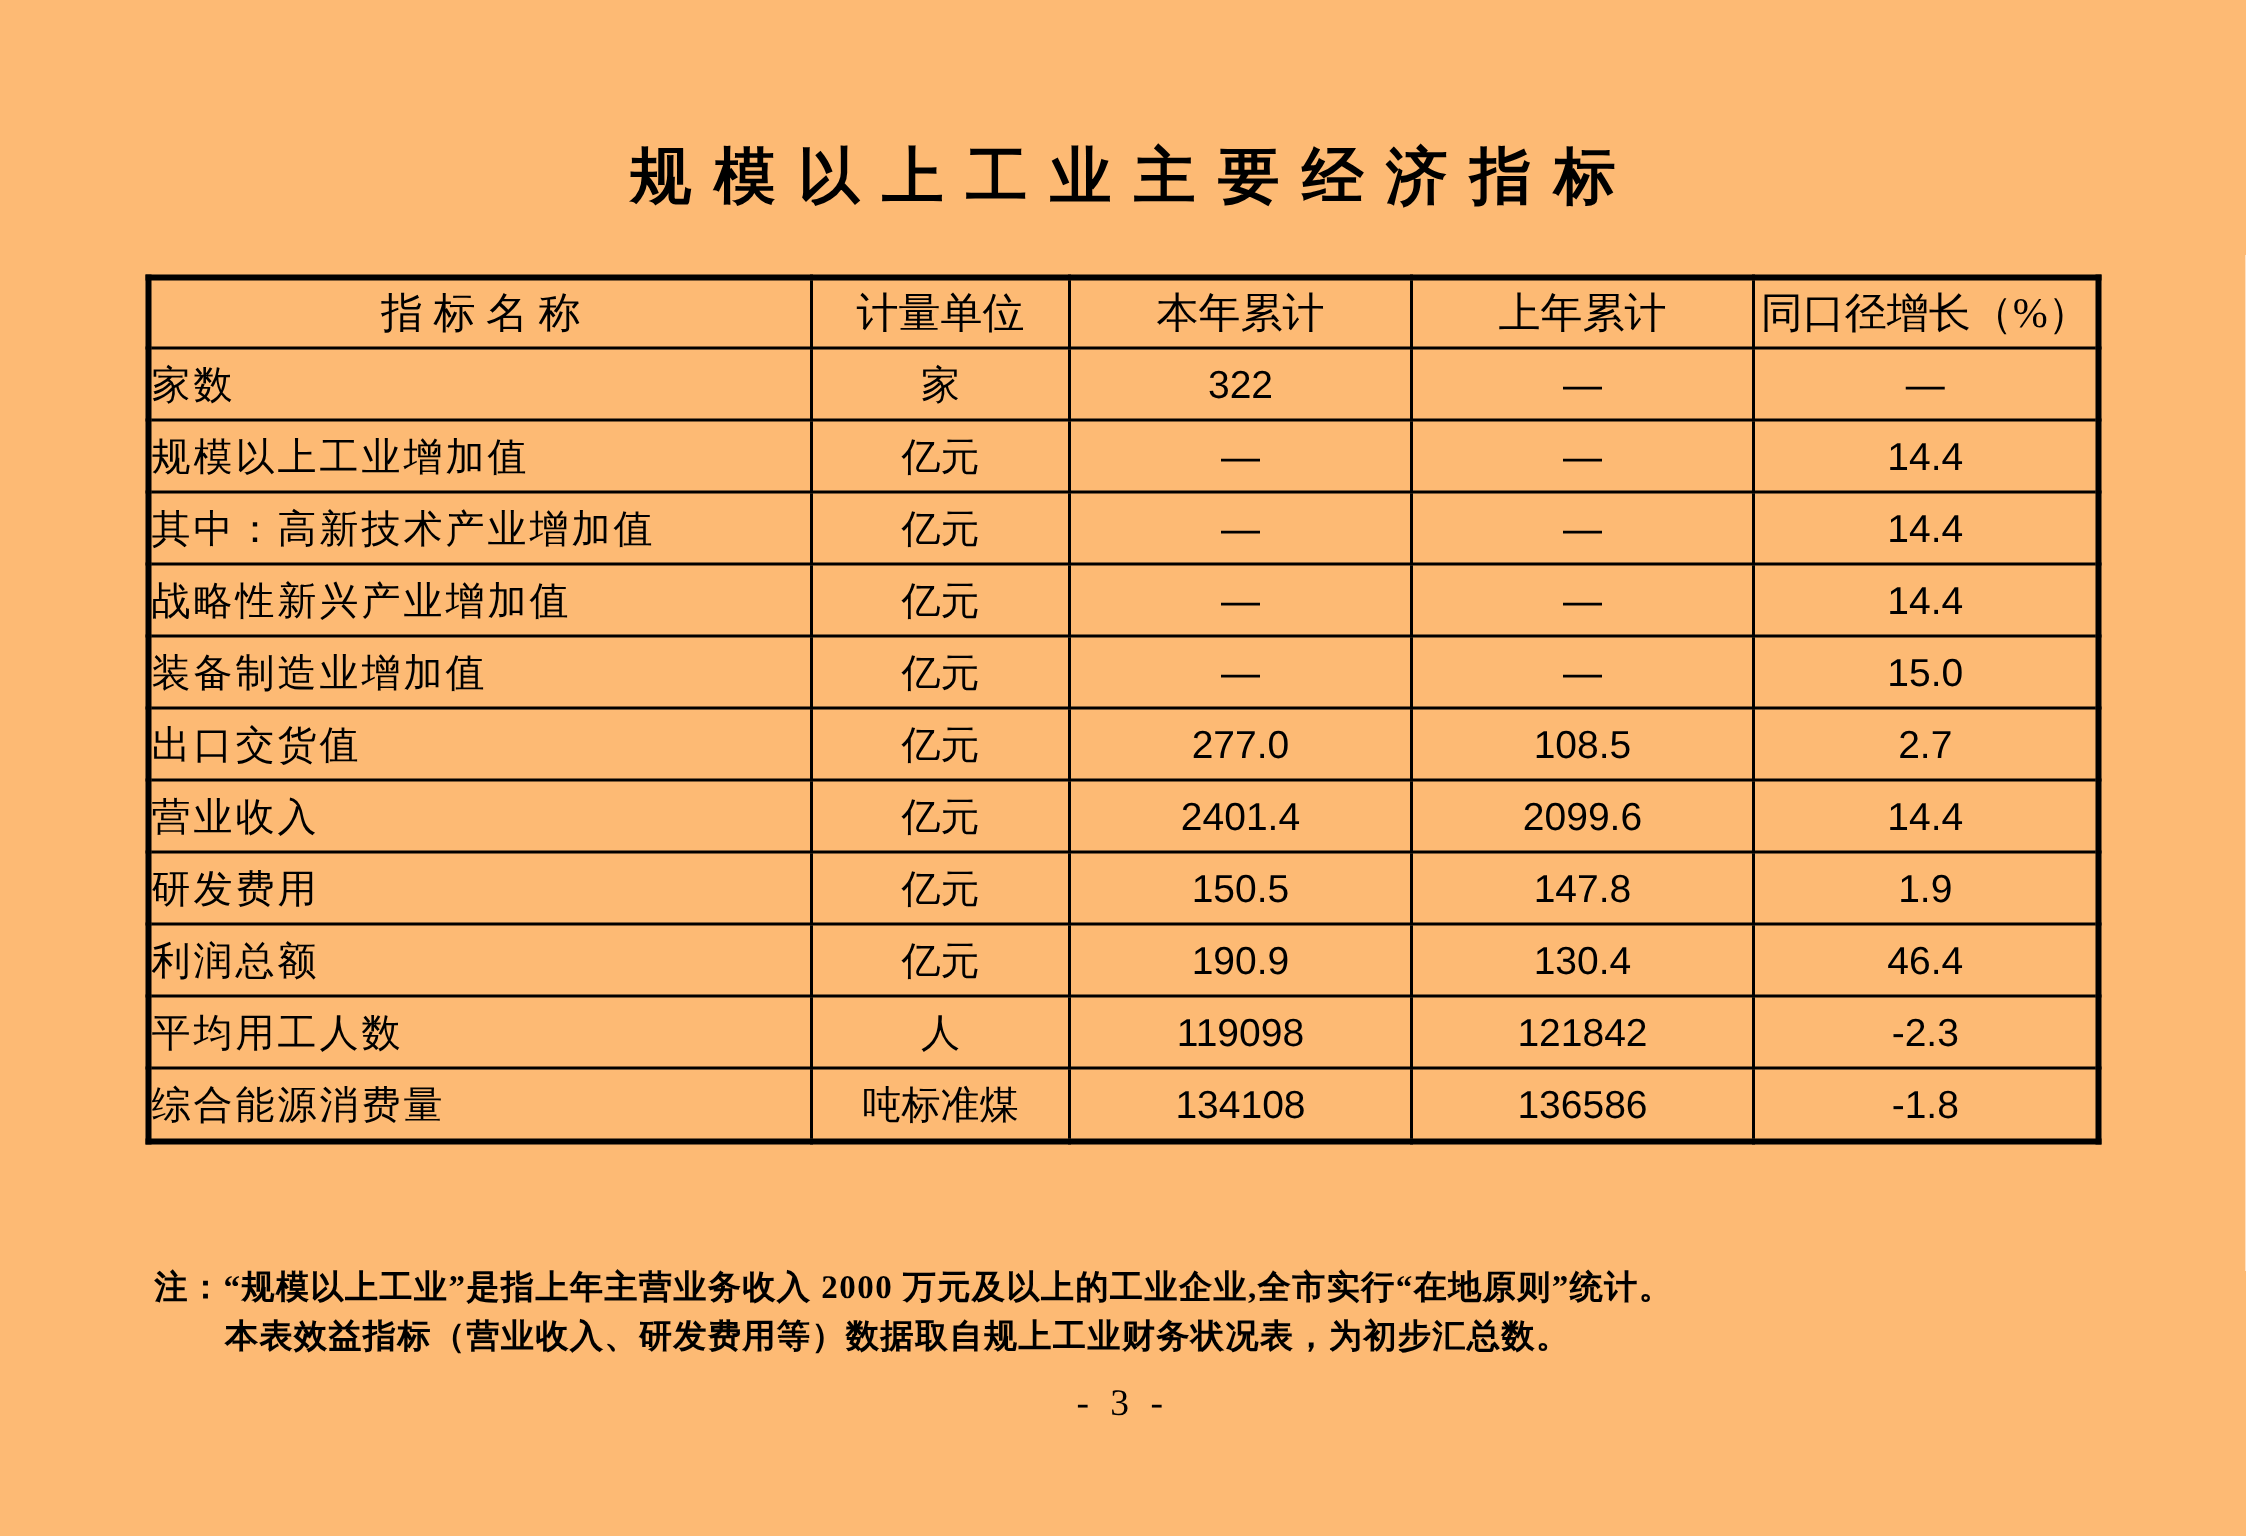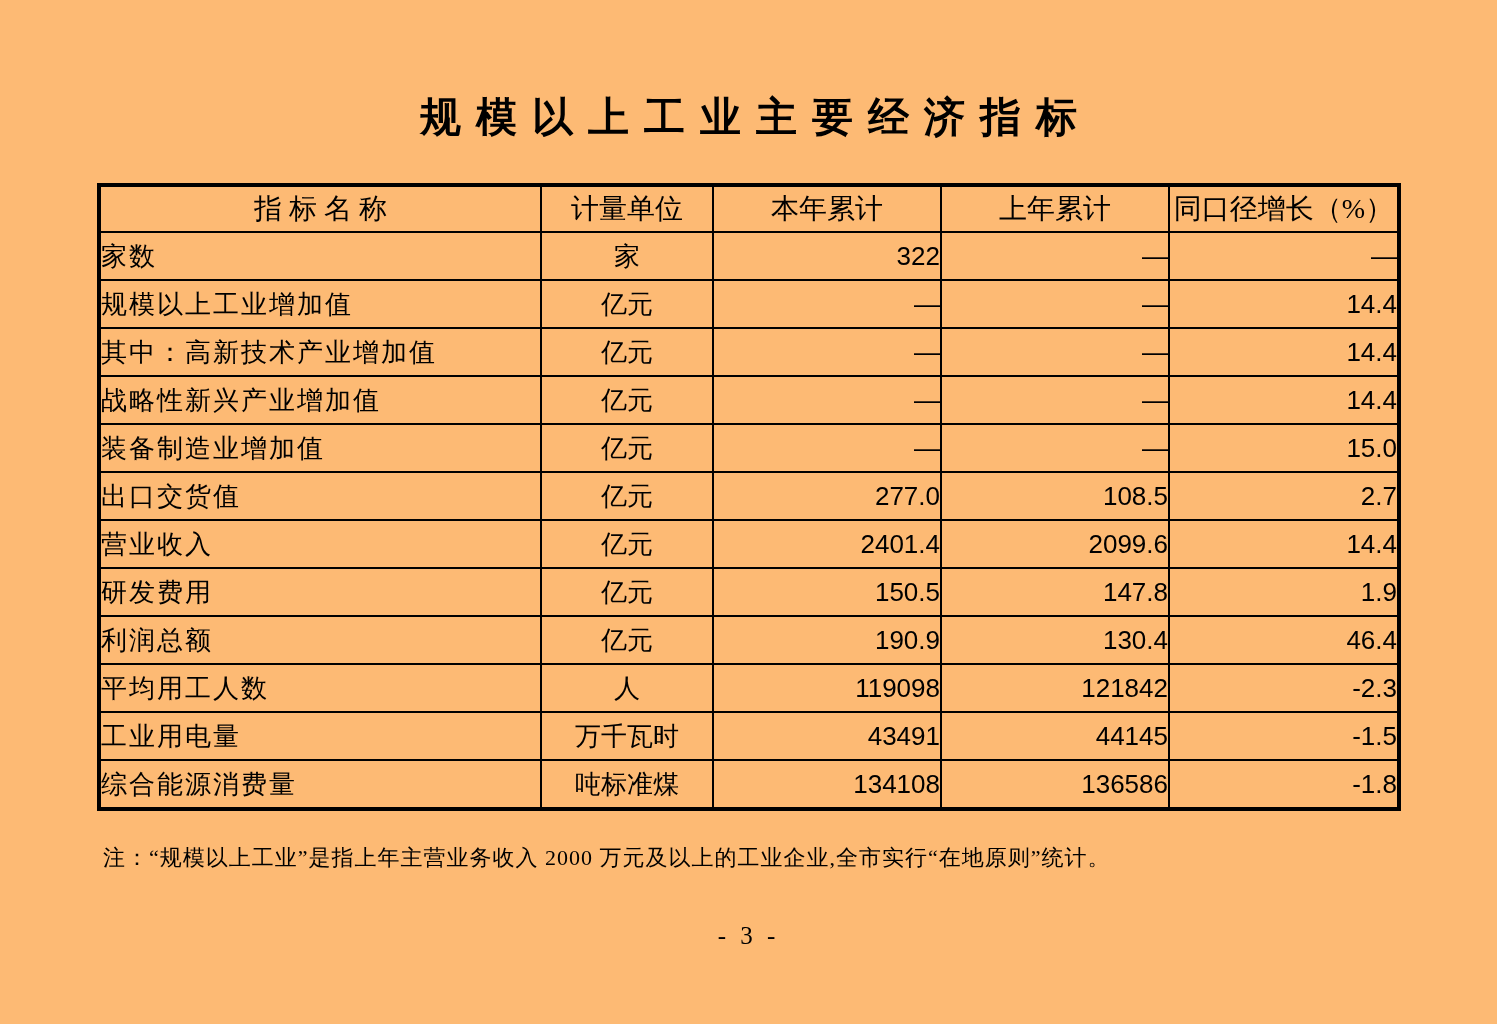--- a/index.html
+++ b/index.html
@@ -63,32 +63,33 @@
     letter-spacing: 2px;
     margin-top: 32px;
   }
   td.ind-0 { padding-left: 10px; }
   td.ind-1 { padding-left: 44px; }
   td.ind-2 { padding-left: 124px; }
   td.c-unit {
     text-align: center;
   }
   td.c-num {
-    text-align: right;
+    text-align: center;
     font-family: "Liberation Sans", "DejaVu Sans", sans-serif;
     font-size: 26px;
   }
   .footnote {
     position: absolute;
     left: 103px;
     top: 841px;
     width: 1300px;
     font-size: 22px;
     line-height: 33px;
     letter-spacing: 1px;
+    font-weight: bold;
   }
   .footnote .fn-line2 {
     padding-left: 47px;
   }
   .page-number {
     position: absolute;
     top: 922px;
     left: 0;
     width: 100%;
     text-align: center;
@@ -185,35 +186,29 @@
           <td class="c-num">46.4</td>
         </tr>
         <tr>
           <td class="c-ind ind-0">平均用工人数</td>
           <td class="c-unit">人</td>
           <td class="c-num">119098</td>
           <td class="c-num">121842</td>
           <td class="c-num">-2.3</td>
         </tr>
         <tr>
-          <td class="c-ind ind-0">工业用电量</td>
-          <td class="c-unit">万千瓦时</td>
-          <td class="c-num">43491</td>
-          <td class="c-num">44145</td>
-          <td class="c-num">-1.5</td>
-        </tr>
-        <tr>
           <td class="c-ind ind-0">综合能源消费量</td>
           <td class="c-unit">吨标准煤</td>
           <td class="c-num">134108</td>
           <td class="c-num">136586</td>
           <td class="c-num">-1.8</td>
         </tr>
       </tbody>
   </table>
 
   <div class="footnote">
     <div class="fn-line1">注：“规模以上工业”是指上年主营业务收入 2000 万元及以上的工业企业,全市实行“在地原则”统计。</div>
+    <div class="fn-line2">本表效益指标（营业收入、研发费用等）数据取自规上工业财务状况表，为初步汇总数。</div>
   </div>
 
   <div class="page-number">- 3 -</div>
 
 </div>
 
 </body></html>

